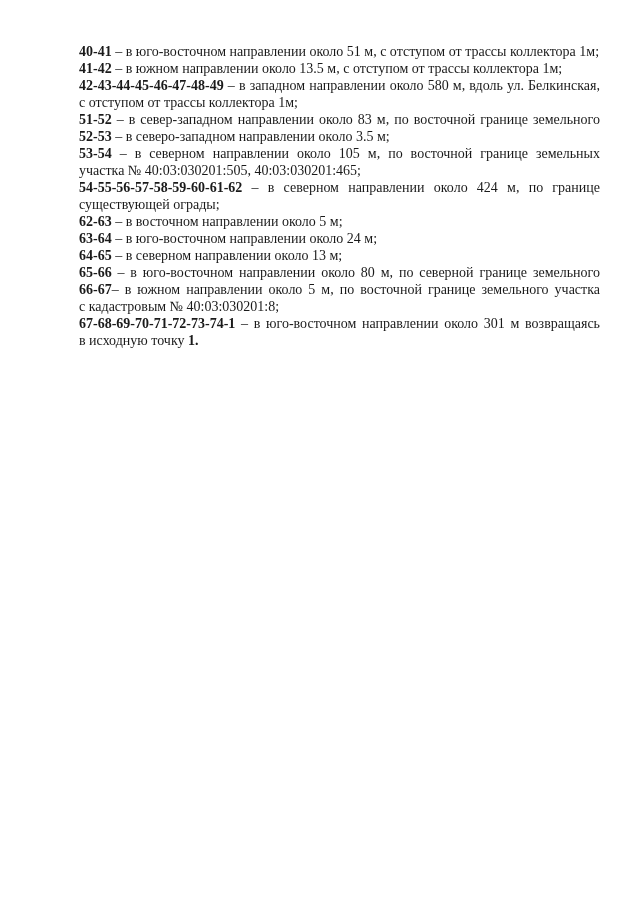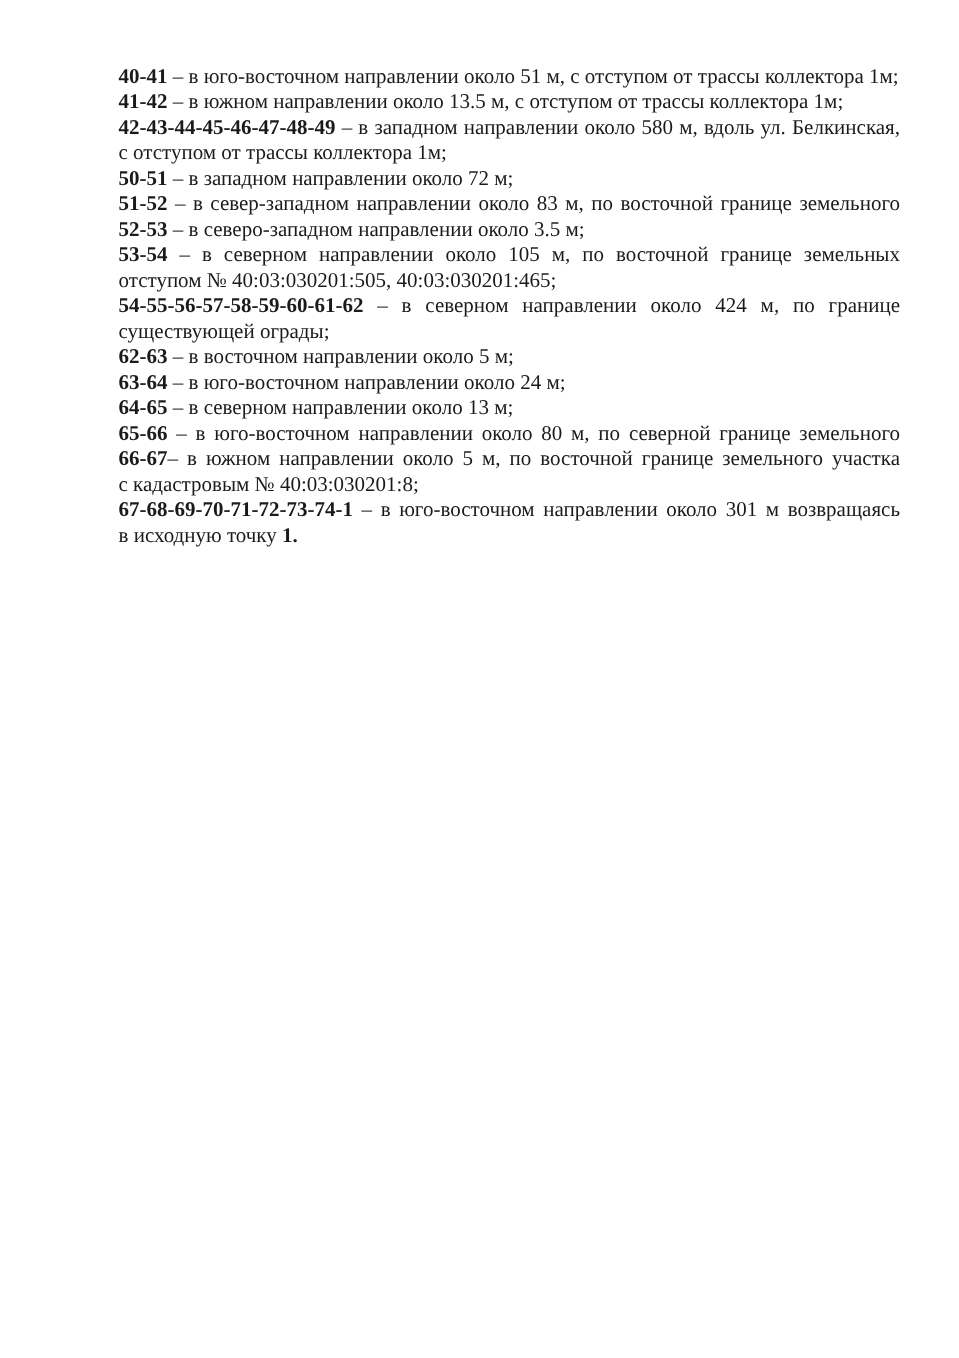--- a/index.html
+++ b/index.html
@@ -45,30 +45,29 @@
   <div class="text-block">
   <div class="line"><b>40-41</b><span> – в юго-восточном направлении около 51 м, с отступом от трассы коллектора 1м;</span></div>
 
   <div class="line"><b>41-42</b><span> – в южном направлении около 13.5 м, с отступом от трассы коллектора 1м;</span></div>
 
   <div class="line jline"><b>42-43-44-45-46-47-48-49</b><span> – в западном направлении около 580 м, вдоль ул. Белкинская,</span></div>
 
   <div class="line"><span>с отступом от трассы коллектора 1м;</span></div>
 
 
-  <div class="line"><b>50-51</b><span> – в западном направлении около 72 м;</span></div>
 
   <div class="line jline"><b>51-52</b><span> – в север-западном направлении около 83 м, по восточной границе земельного</span></div>
 
 
   <div class="line"><b>52-53</b><span> – в северо-западном направлении около 3.5 м;</span></div>
 
   <div class="line jline"><b>53-54</b><span> – в северном направлении около 105 м, по восточной границе земельных</span></div>
 
-  <div class="line"><span>отступом № 40:03:030201:505, 40:03:030201:465;</span></div>
+  <div class="line"><span>участка № 40:03:030201:505, 40:03:030201:465;</span></div>
 
   <div class="line jline"><b>54-55-56-57-58-59-60-61-62</b><span> – в северном направлении около 424 м, по границе</span></div>
 
   <div class="line"><span>существующей ограды;</span></div>
 
   <div class="line"><b>62-63</b><span> – в восточном направлении около 5 м;</span></div>
 
   <div class="line"><b>63-64</b><span> – в юго-восточном направлении около 24 м;</span></div>
 
   <div class="line"><b>64-65</b><span> – в северном направлении около 13 м;</span></div>

